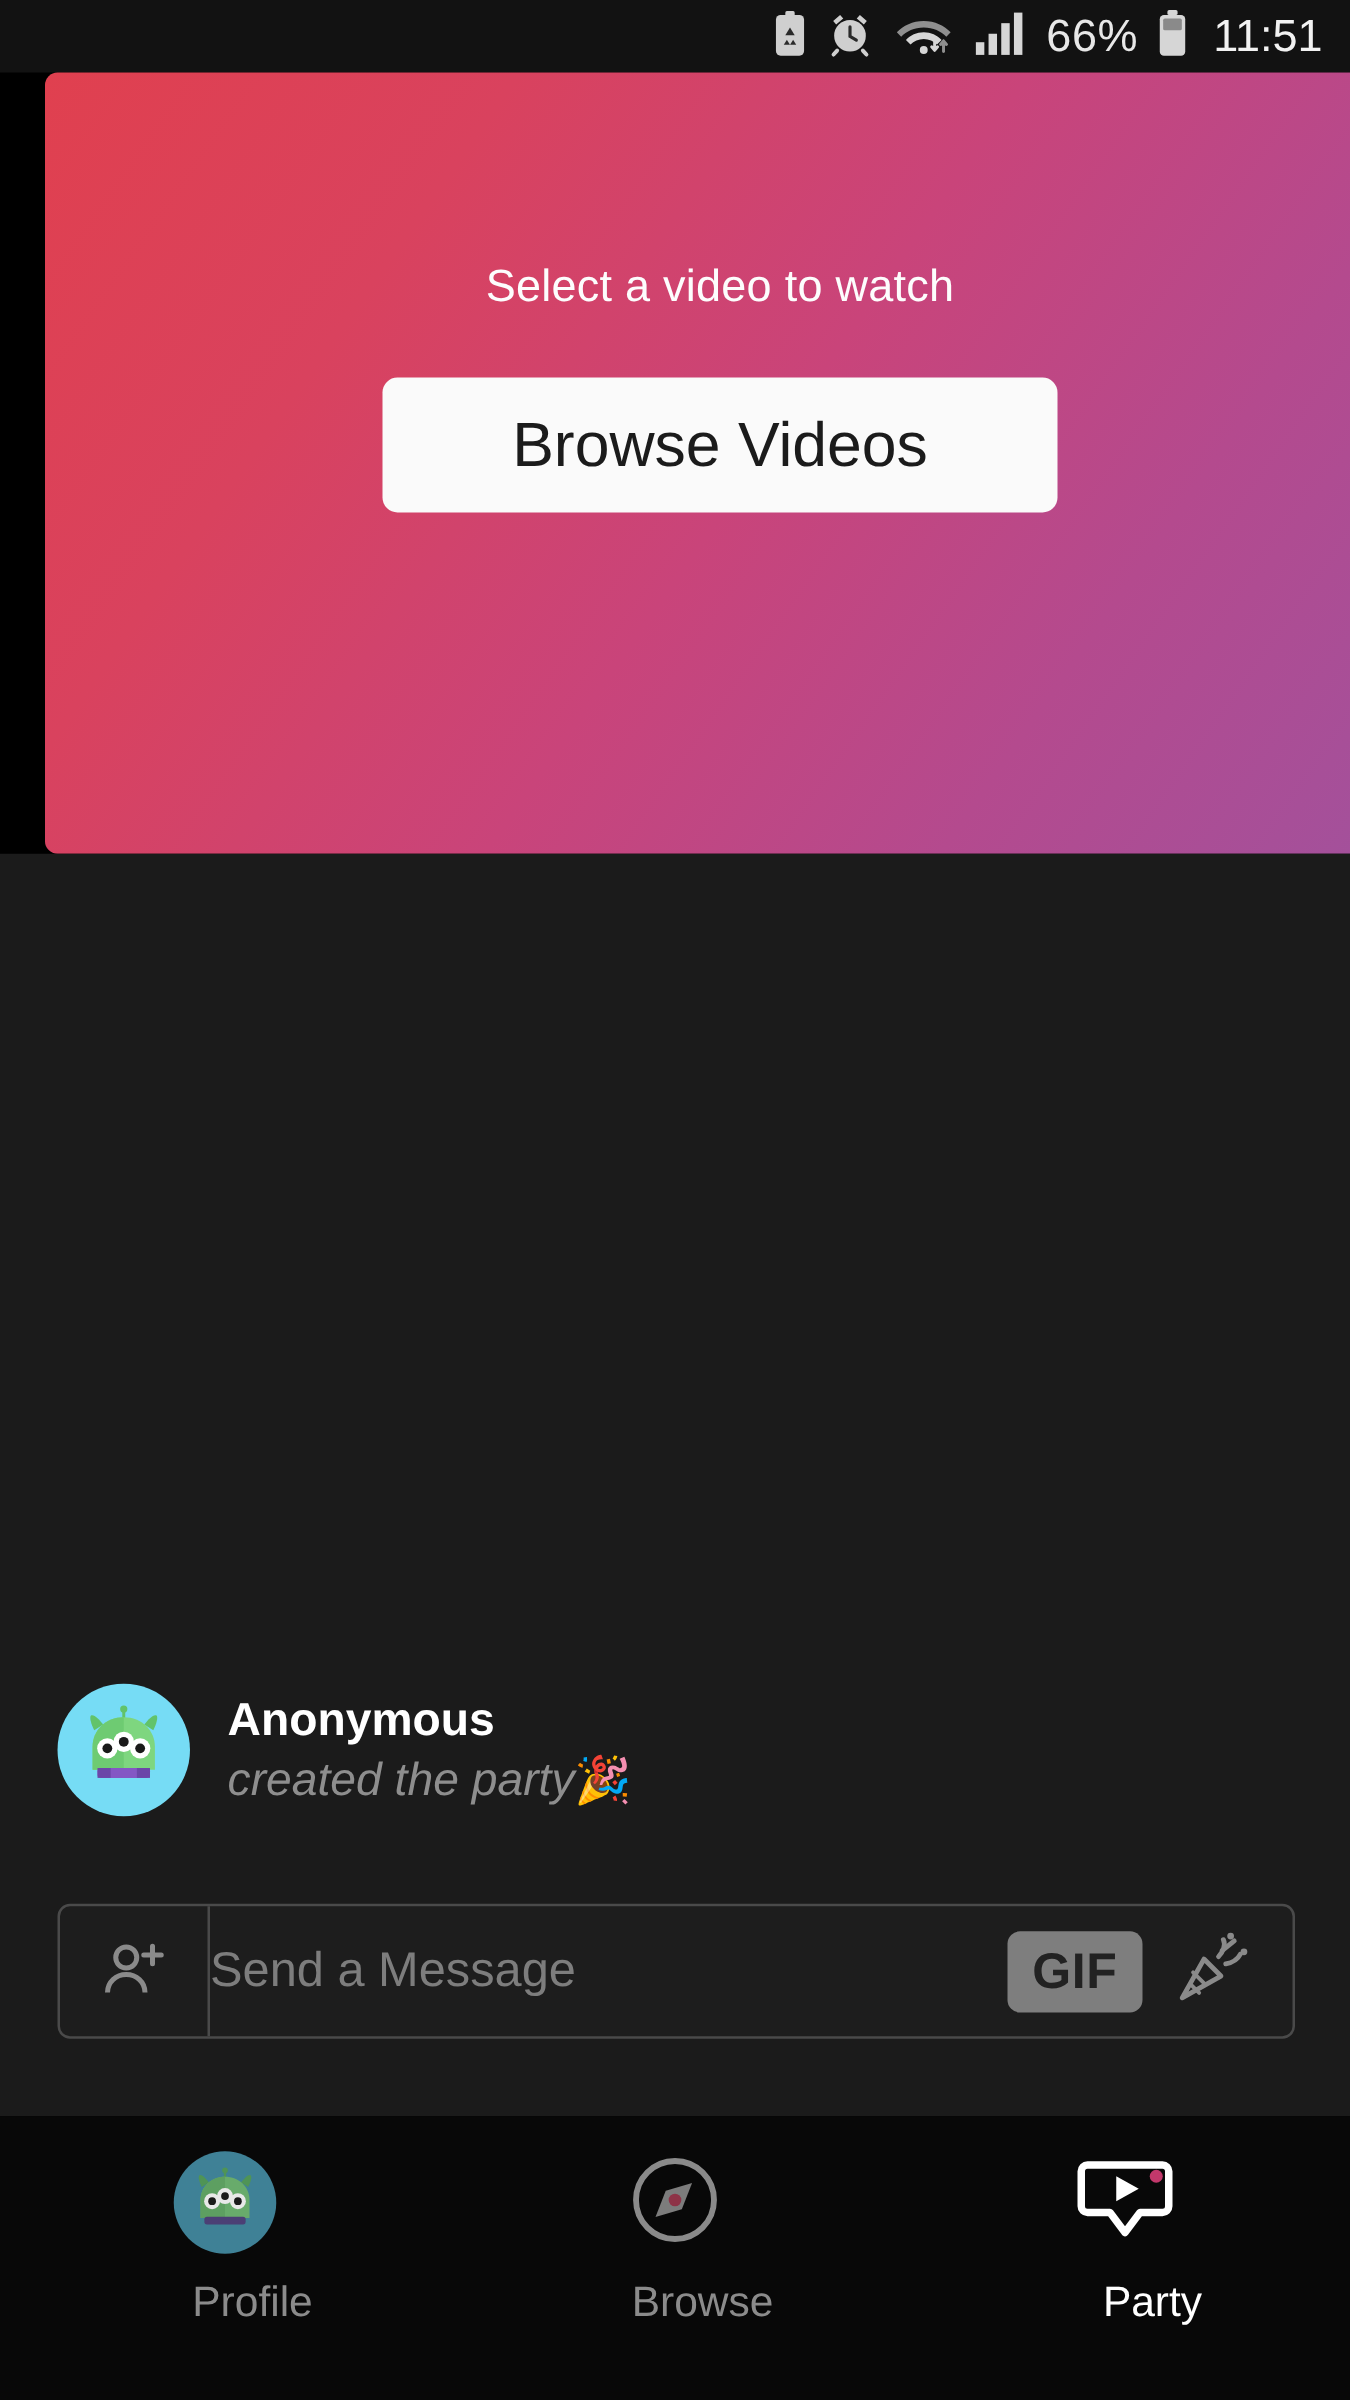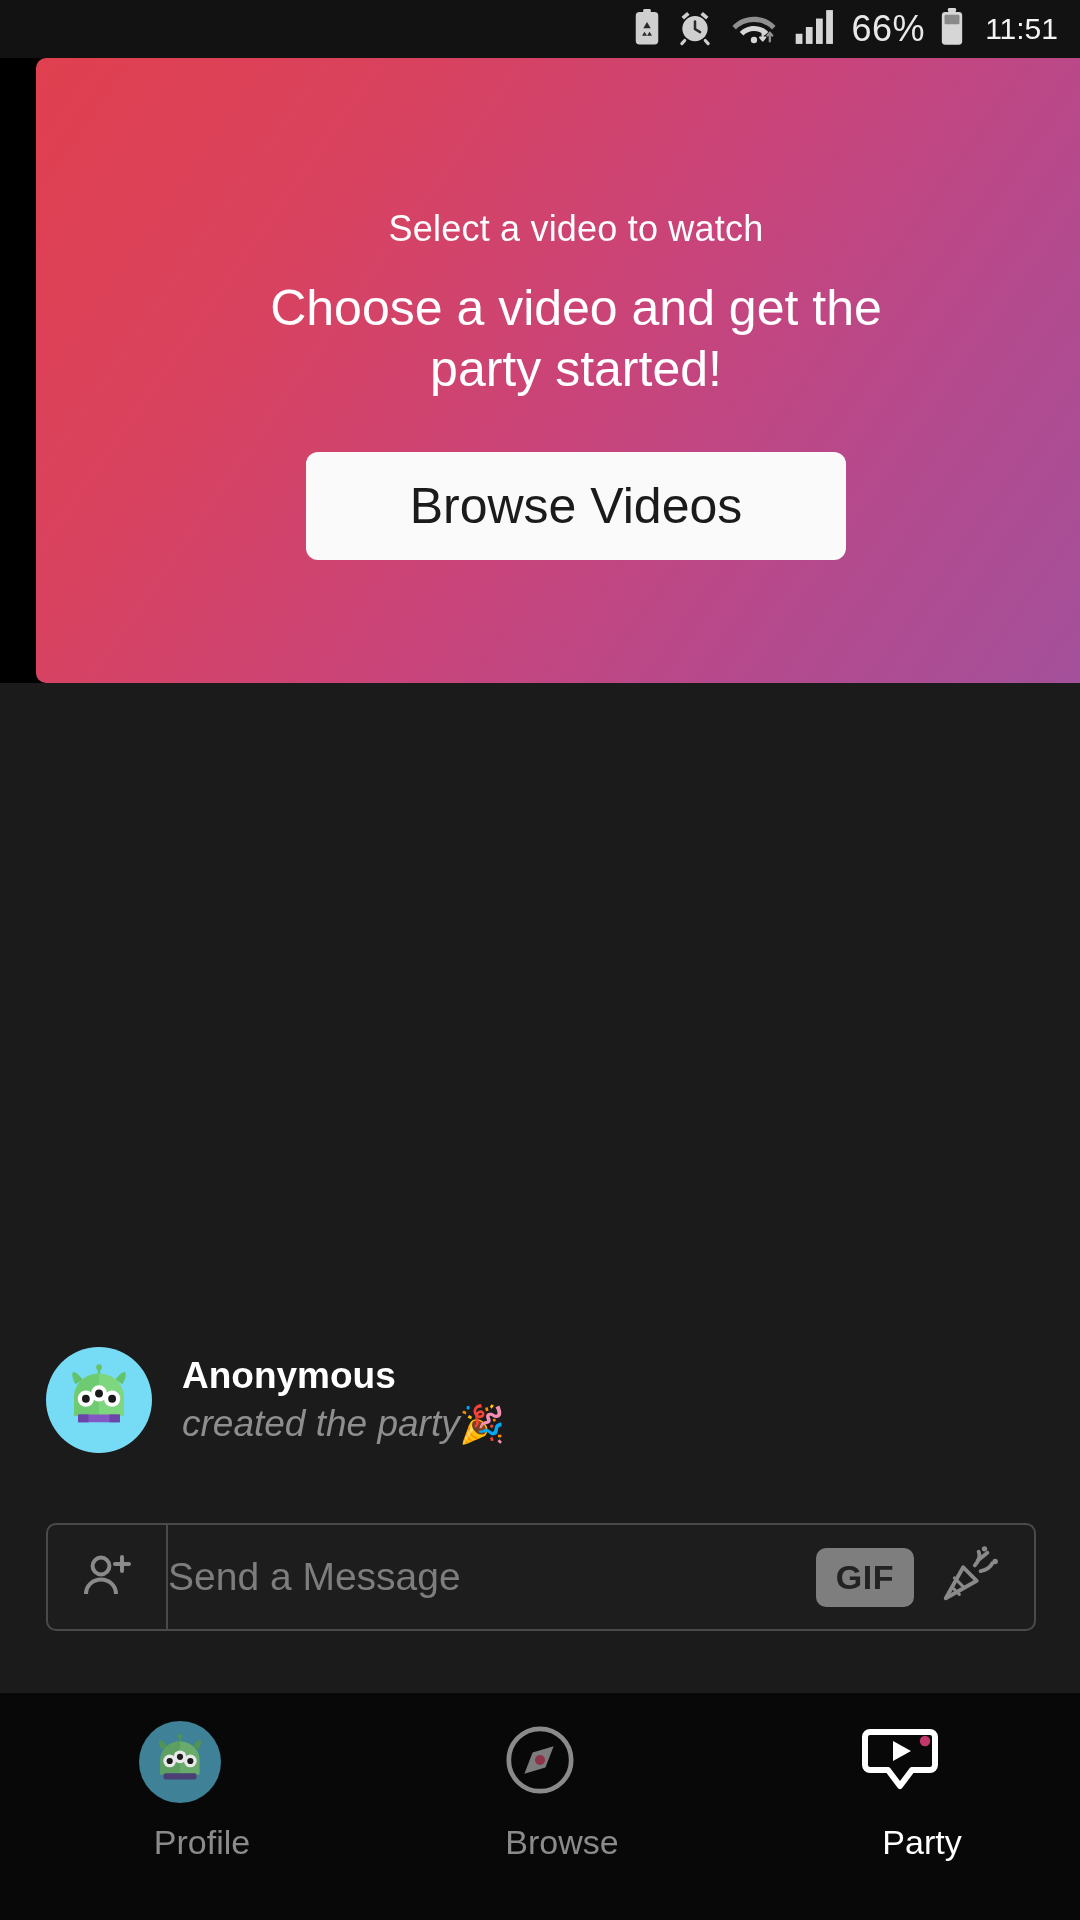--- a/index.html
+++ b/index.html
@@ -12,21 +12,21 @@
   #screen { position:relative; width:1080px; height:1920px; background:#000; }
 
   
   .status-bar{
     position:absolute; top:0; left:0; width:1080px; height:58px;
     background:#121212; display:flex; align-items:center;
     justify-content:flex-end; padding-right:22px; gap:14px;
   }
   .sb-icon{ display:block; }
   .sb-text{ color:#e8e8e8; font-size:36px; letter-spacing:0.5px; line-height:1; }
-  .sb-time{ color:#f2f2f2; font-size:30px; line-height:1; margin-left:6px; }
+  .sb-time{ color:#f2f2f2; font-size:36px; line-height:1; margin-left:6px; }
 
   
   .hero{
     position:absolute; top:58px; left:0; width:1080px; height:625px;
     background:linear-gradient(125deg,#e0404f 0%, #d9425e 25%, #c9447a 52%, #b44a8e 76%, #a2519c 100%);
     border-radius:10px;
     display:flex; flex-direction:column; align-items:center;
     padding-top:150px;
     overflow:hidden;
     margin-left:36px;
@@ -81,21 +81,21 @@
     border-right:2px solid #4a4a4a; cursor:pointer;
   }
   .msg-input{
     flex:1; background:transparent; border:none; outline:none;
     color:#9a9a9a; font-size:39px; 
     font-family:"Liberation Sans", sans-serif;
   }
   .msg-input::placeholder{ color:#7d7d7d; }
   .gif-badge{
     align-self:center; background:#7e7e7e; color:#222222;
-    font-size:34px; font-weight:bold; border-radius:10px;
+    font-size:40px; font-weight:bold; border-radius:10px;
     padding:10px 20px; margin-right:24px; letter-spacing:0.5px;
     cursor:pointer;
   }
   .popper-btn{
     align-self:center; margin-right:34px; display:flex;
     align-items:center; justify-content:center; cursor:pointer;
   }
 
   
   .bottom-nav{
@@ -161,21 +161,20 @@
           <rect x="6" y="0" width="6" height="3" rx="1" fill="#d6d6d6"></rect>
           <rect x="1.5" y="3" width="15" height="24" rx="2.5" fill="#d6d6d6"></rect>
           <rect x="3.5" y="5" width="11" height="7" rx="1" fill="#8a8a8a"></rect>
         </svg>
     </span>
     <span class="sb-time">11:51</span>
   </div>
 
   <div class="hero">
     <div class="hero-sub">Select a video to watch</div>
-    <div class="hero-title">Choose a video and get the party started!</div>
     <button class="browse-btn">Browse Videos</button>
   </div>
 
   <div class="chat-area">
 
     <div class="msg-row">
       <div class="avatar">
         <svg width="84" height="84" viewBox="0 0 64 64">
           <path d="M14 20c-2-4-3-8-2-9 1.5-1.2 5 2 7.5 5.5z" fill="#62c36a"></path>
           <path d="M50 20c2-4 3-8 2-9-1.5-1.2-5 2-7.5 5.5z" fill="#62c36a"></path>

